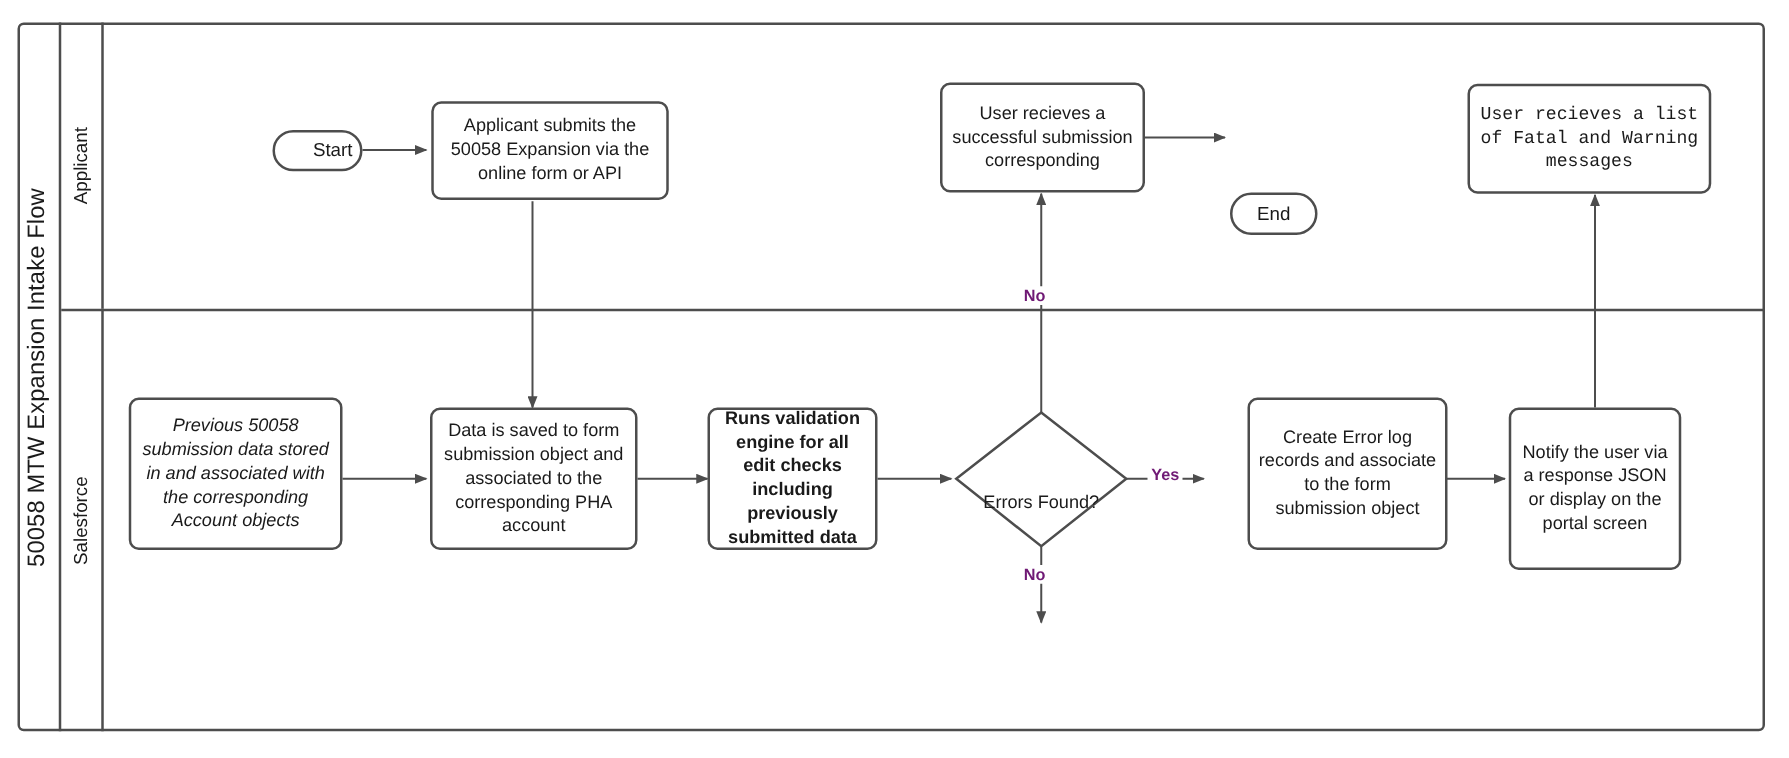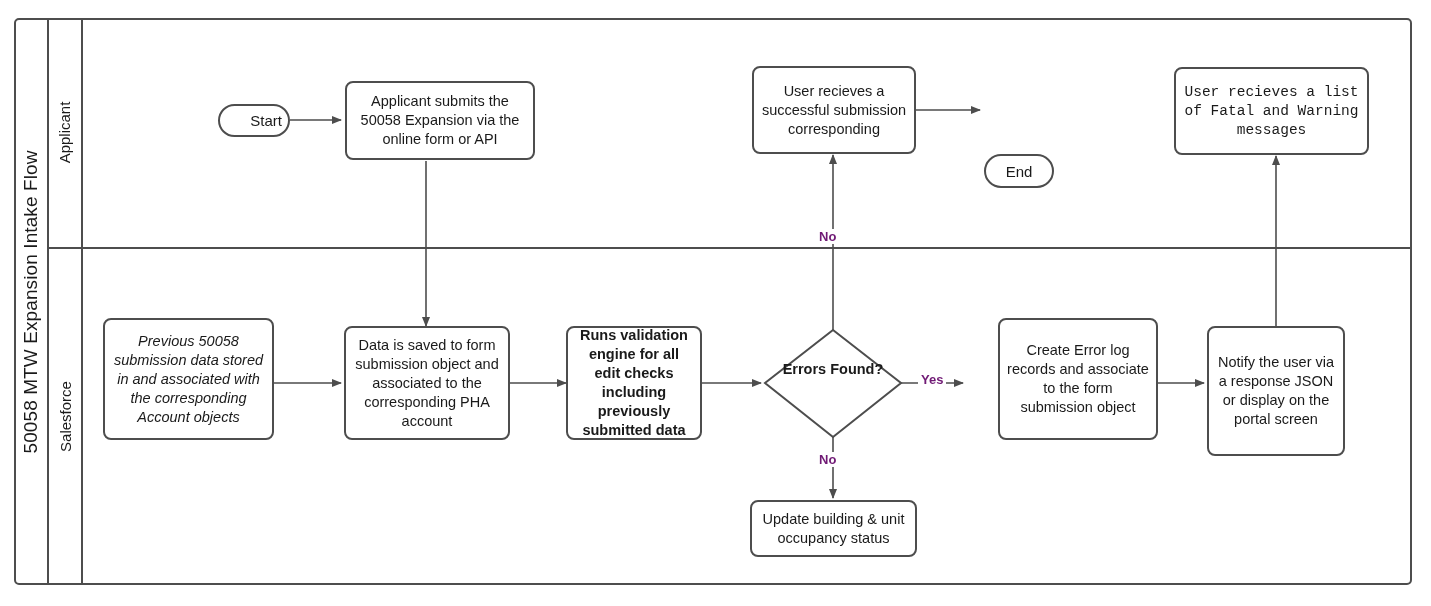--- a/index.html
+++ b/index.html
@@ -207,29 +207,26 @@
   </div>
 
   <div class="node process" style="left:344px; top:326px; width:166px; height:114px;">
     <span>Data is saved to form submission object and associated to the corresponding PHA account</span>
   </div>
 
   <div class="node process" style="left:566px; top:326px; width:136px; height:114px;font-weight:bold;">
     <span>Runs validation engine for all edit checks including previously submitted data</span>
   </div>
 
-  <div class="node decision" style="left:765px; top:316px; width:136px; height:107px;font-weight:bold;">
+  <div class="node decision" style="left:765px; top:349px; width:136px; height:107px;">
     <span class="decision-label">Errors Found?</span>
   </div>
 
   <div class="node process" style="left:966px; top:318px; width:160px; height:122px;margin-left:32px;">
     <span>Create Error log records and associate to the form submission object</span>
   </div>
 
   <div class="node process" style="left:1207px; top:326px; width:138px; height:130px;">
     <span>Notify the user via a response JSON or display on the portal screen</span>
   </div>
 
-  <div class="node process" style="left:750px; top:500px; width:167px; height:57px;">
-    <span>Update building &amp; unit occupancy status</span>
-  </div>
 
 </div>
 
 </body></html>

